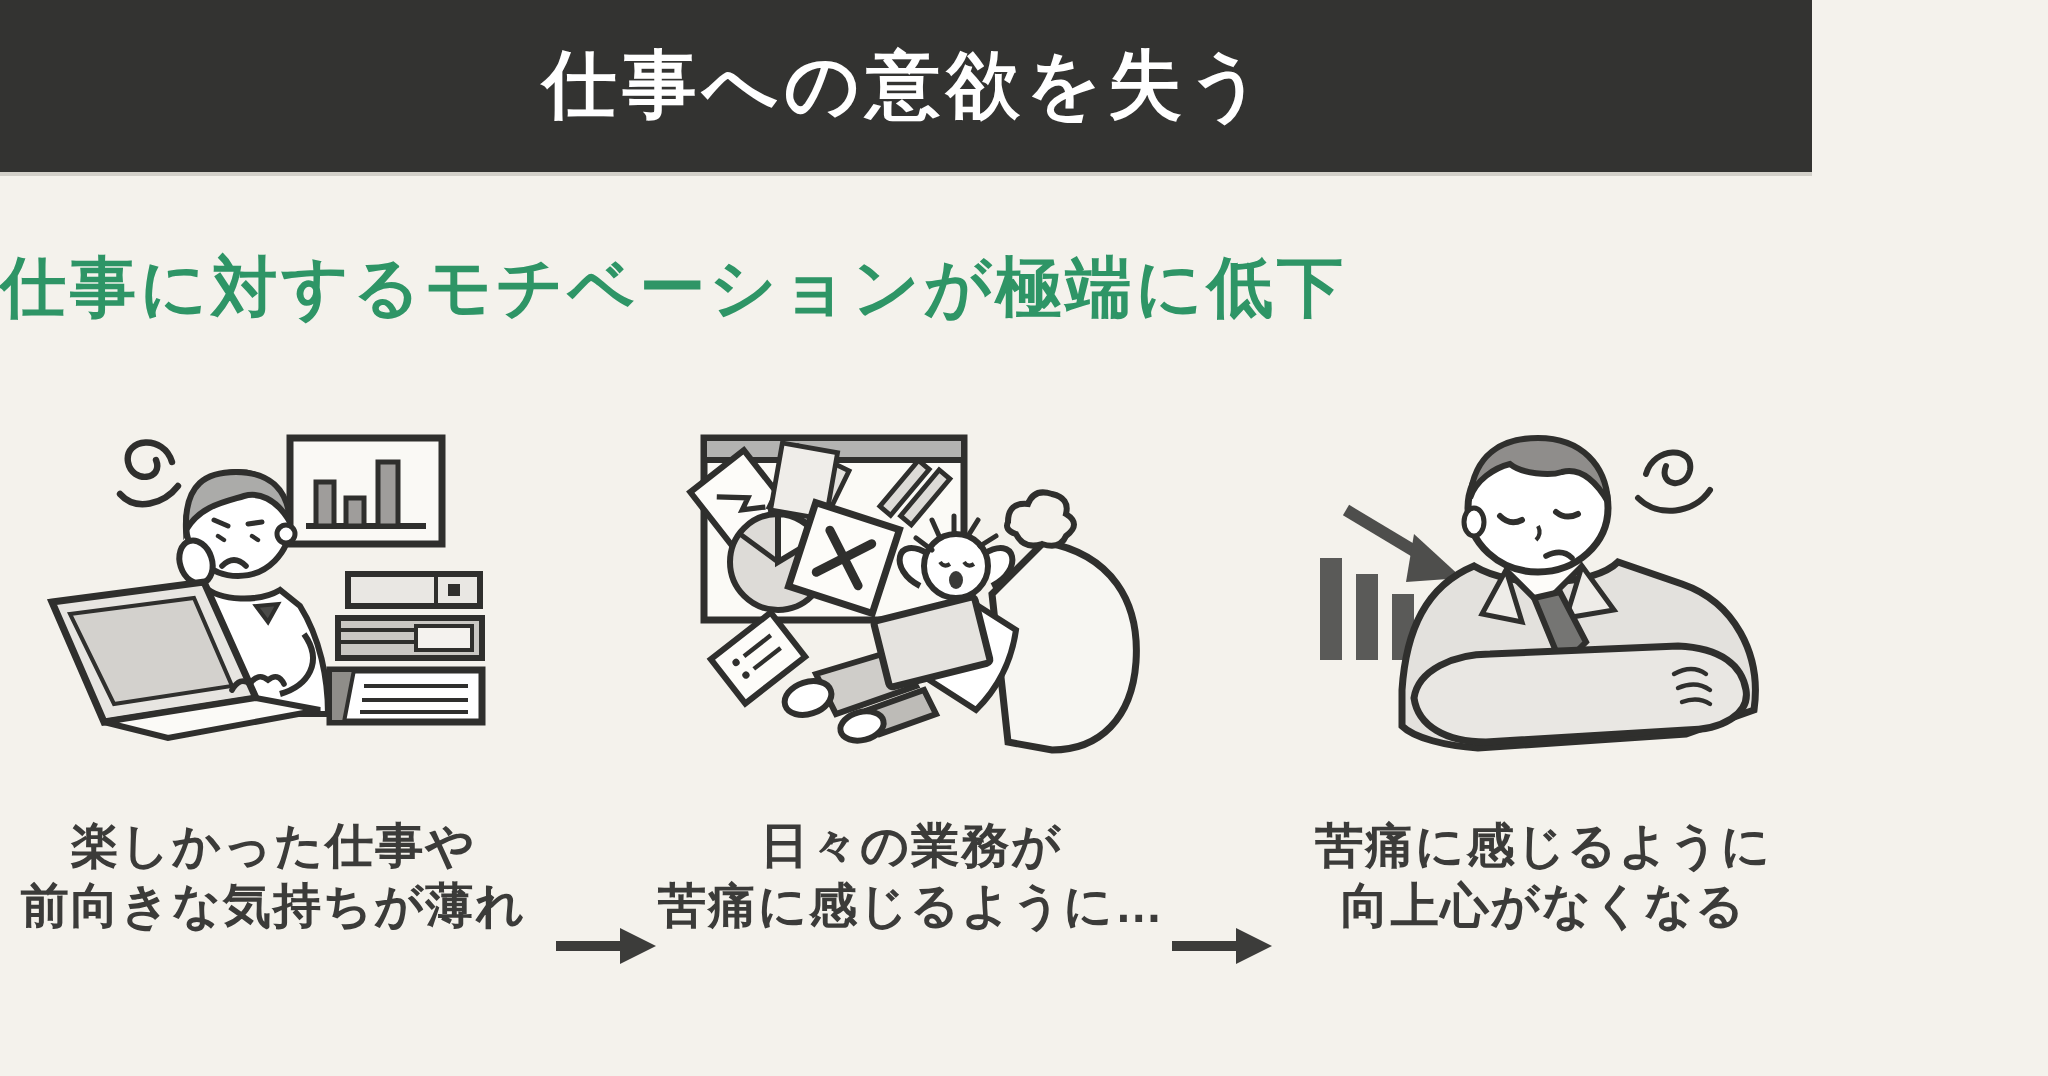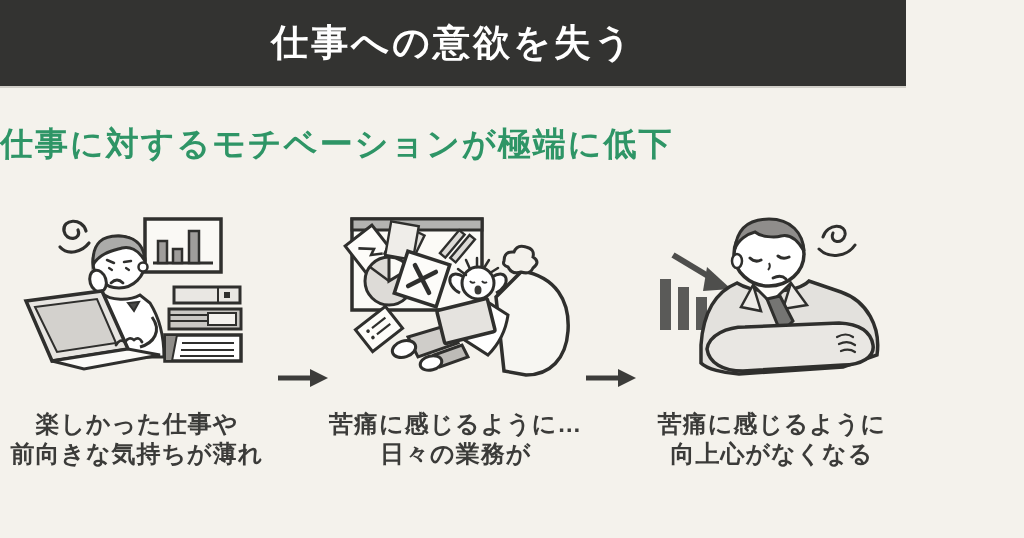--- a/index.html
+++ b/index.html
@@ -24,21 +24,21 @@
   }
 
   .subtitle {
     margin:34px 0 0 0;
     text-align:left;
     color: var(--accent-green, #2e9566);
     font-size:33px; font-weight:bold; letter-spacing:2px;
   }
 
   .flow {
-    display:flex; justify-content:center; align-items:center;
+    display:flex; justify-content:center; align-items:flex-end;
     margin-top:30px;
   }
   .step { display:flex; flex-direction:column; align-items:center; }
   .step-1 { width:312px; }
   .step-2 { width:252px; }
   .step-3 { width:306px; }
   .illust { height:190px; display:flex; align-items:center; justify-content:center; }
   .caption {
     height:96px; margin:4px 0 0 0;
     display:flex; flex-direction:column; justify-content:center;
@@ -196,22 +196,22 @@
               <circle cx="142" cy="86" r="16" fill="#ffffff" stroke="#2f2f2d" stroke-width="3"></circle>
               <path d="M130,78 l-8,-6 M134,72 l-4,-9 M141,70 l0,-9 M148,71 l5,-8 M154,76 l8,-5" stroke="#2f2f2d" stroke-width="2.5" stroke-linecap="round"></path>
               <path d="M134,84 q2,3 5,1 M146,84 q2,3 5,1" fill="none" stroke="#2f2f2d" stroke-width="2"></path>
               <ellipse cx="142" cy="93" rx="3.5" ry="4.5" fill="#3a3a38"></ellipse>
             </g>
 
             <path d="M168,64 q0,-10 10,-9 q3,-8 12,-5 q9,2 7,10 q8,5 0,11 q-3,7 -12,4 q-9,3 -13,-5 q-6,-2 -4,-6 z" fill="#f4f2ec" stroke="#2f2f2d" stroke-width="3"></path>
           </svg>
         </div>
         <p class="caption">
+          <span>日々の業務が</span>
           <span>苦痛に感じるように…</span>
-          <span>日々の業務が</span>
         </p>
       </div>
 
       <div class="flow-arrow">
         <svg width="52" height="28" viewBox="0 0 52 28">
           <line x1="2" y1="14" x2="37" y2="14" stroke="#3c3c3a" stroke-width="5"></line>
           <polygon points="34,5 52,14 34,23" fill="#3c3c3a"></polygon>
         </svg>
       </div>
 

